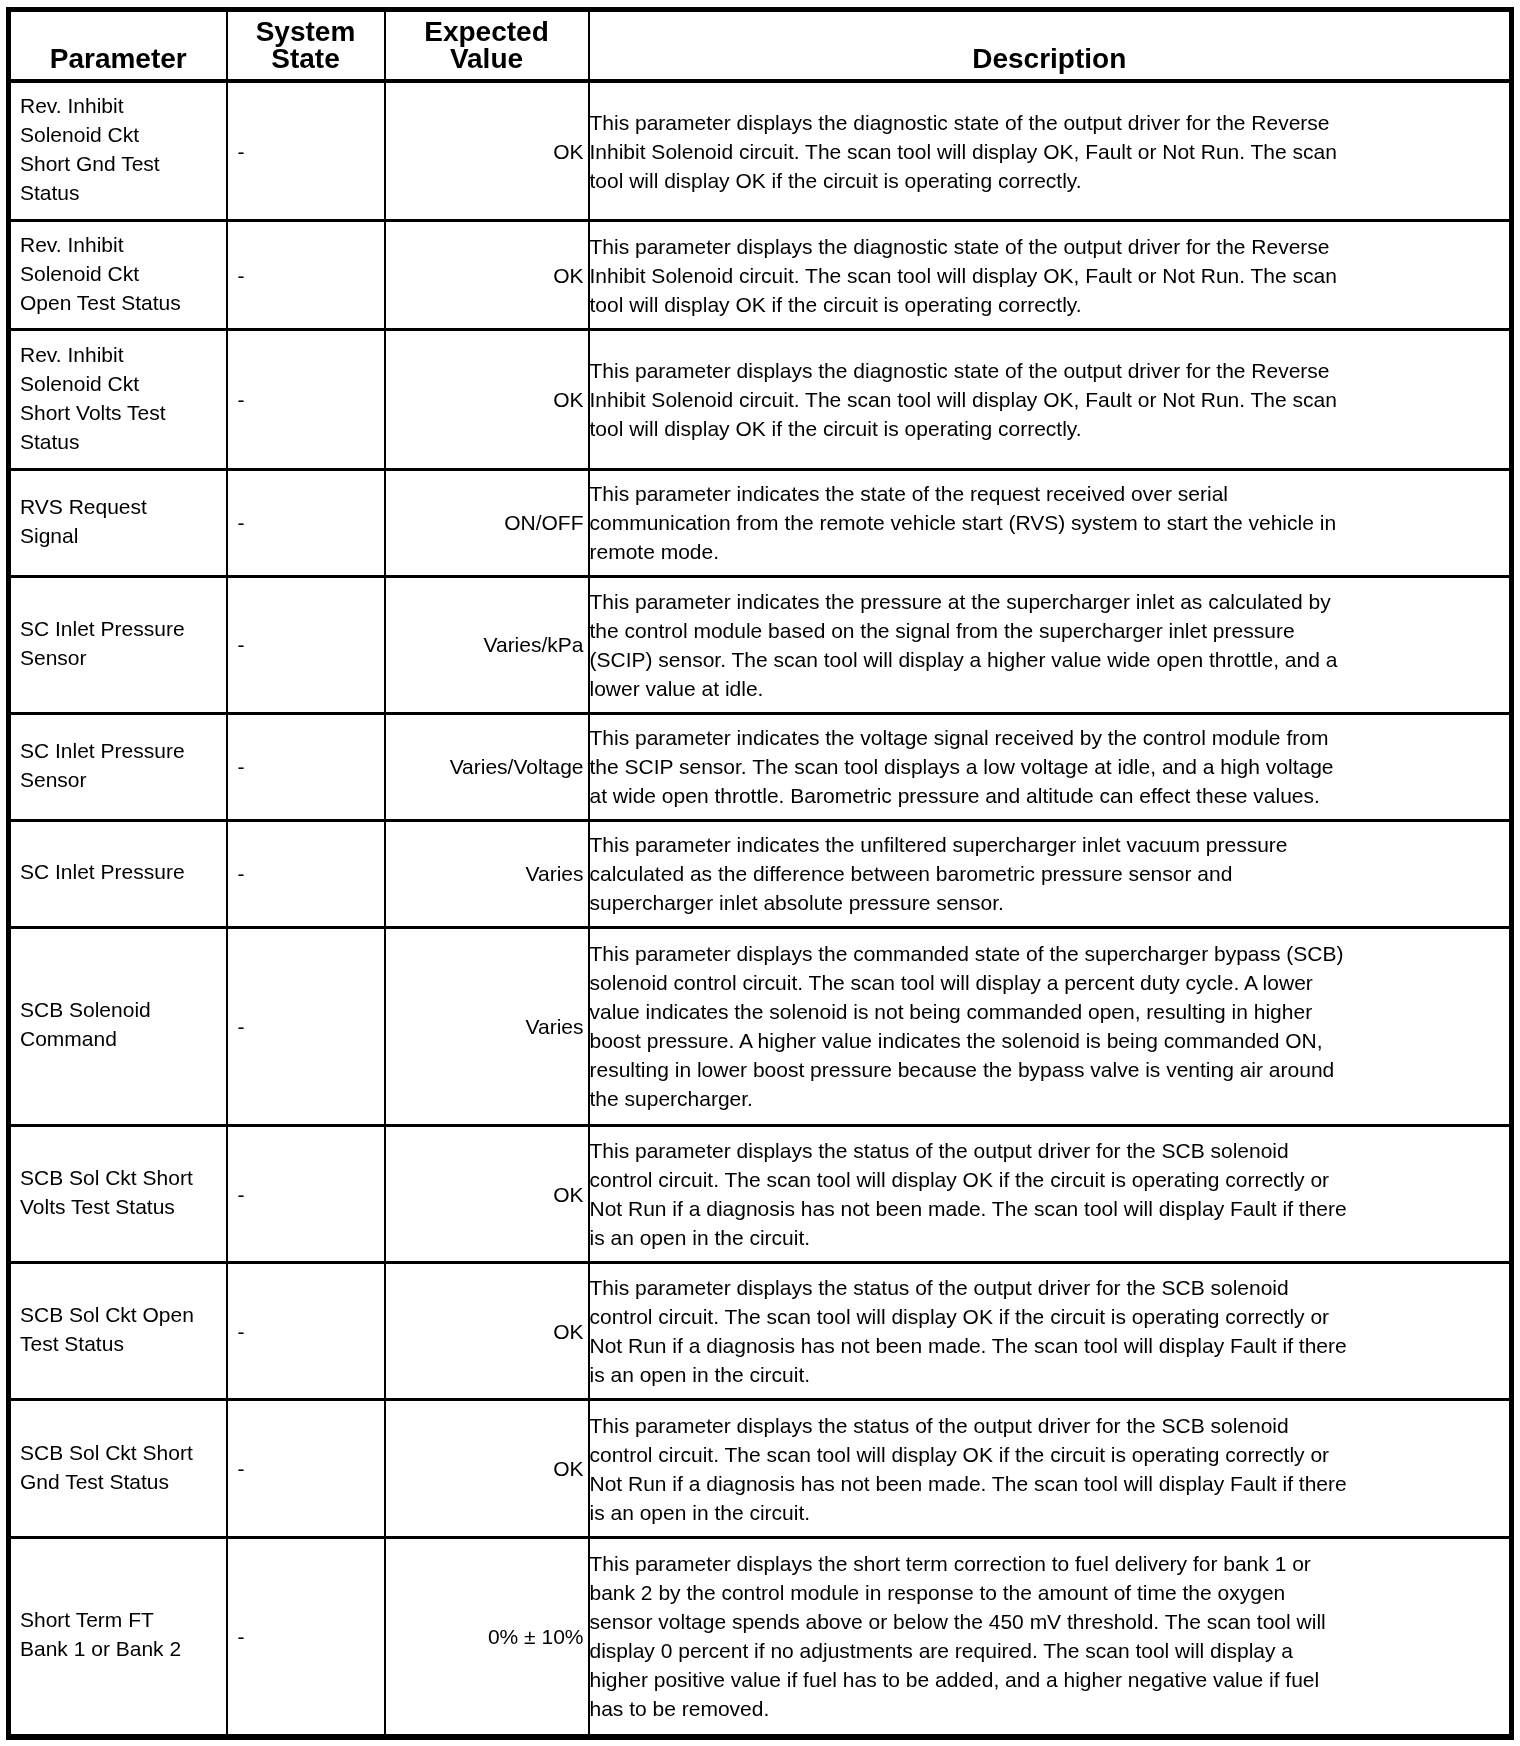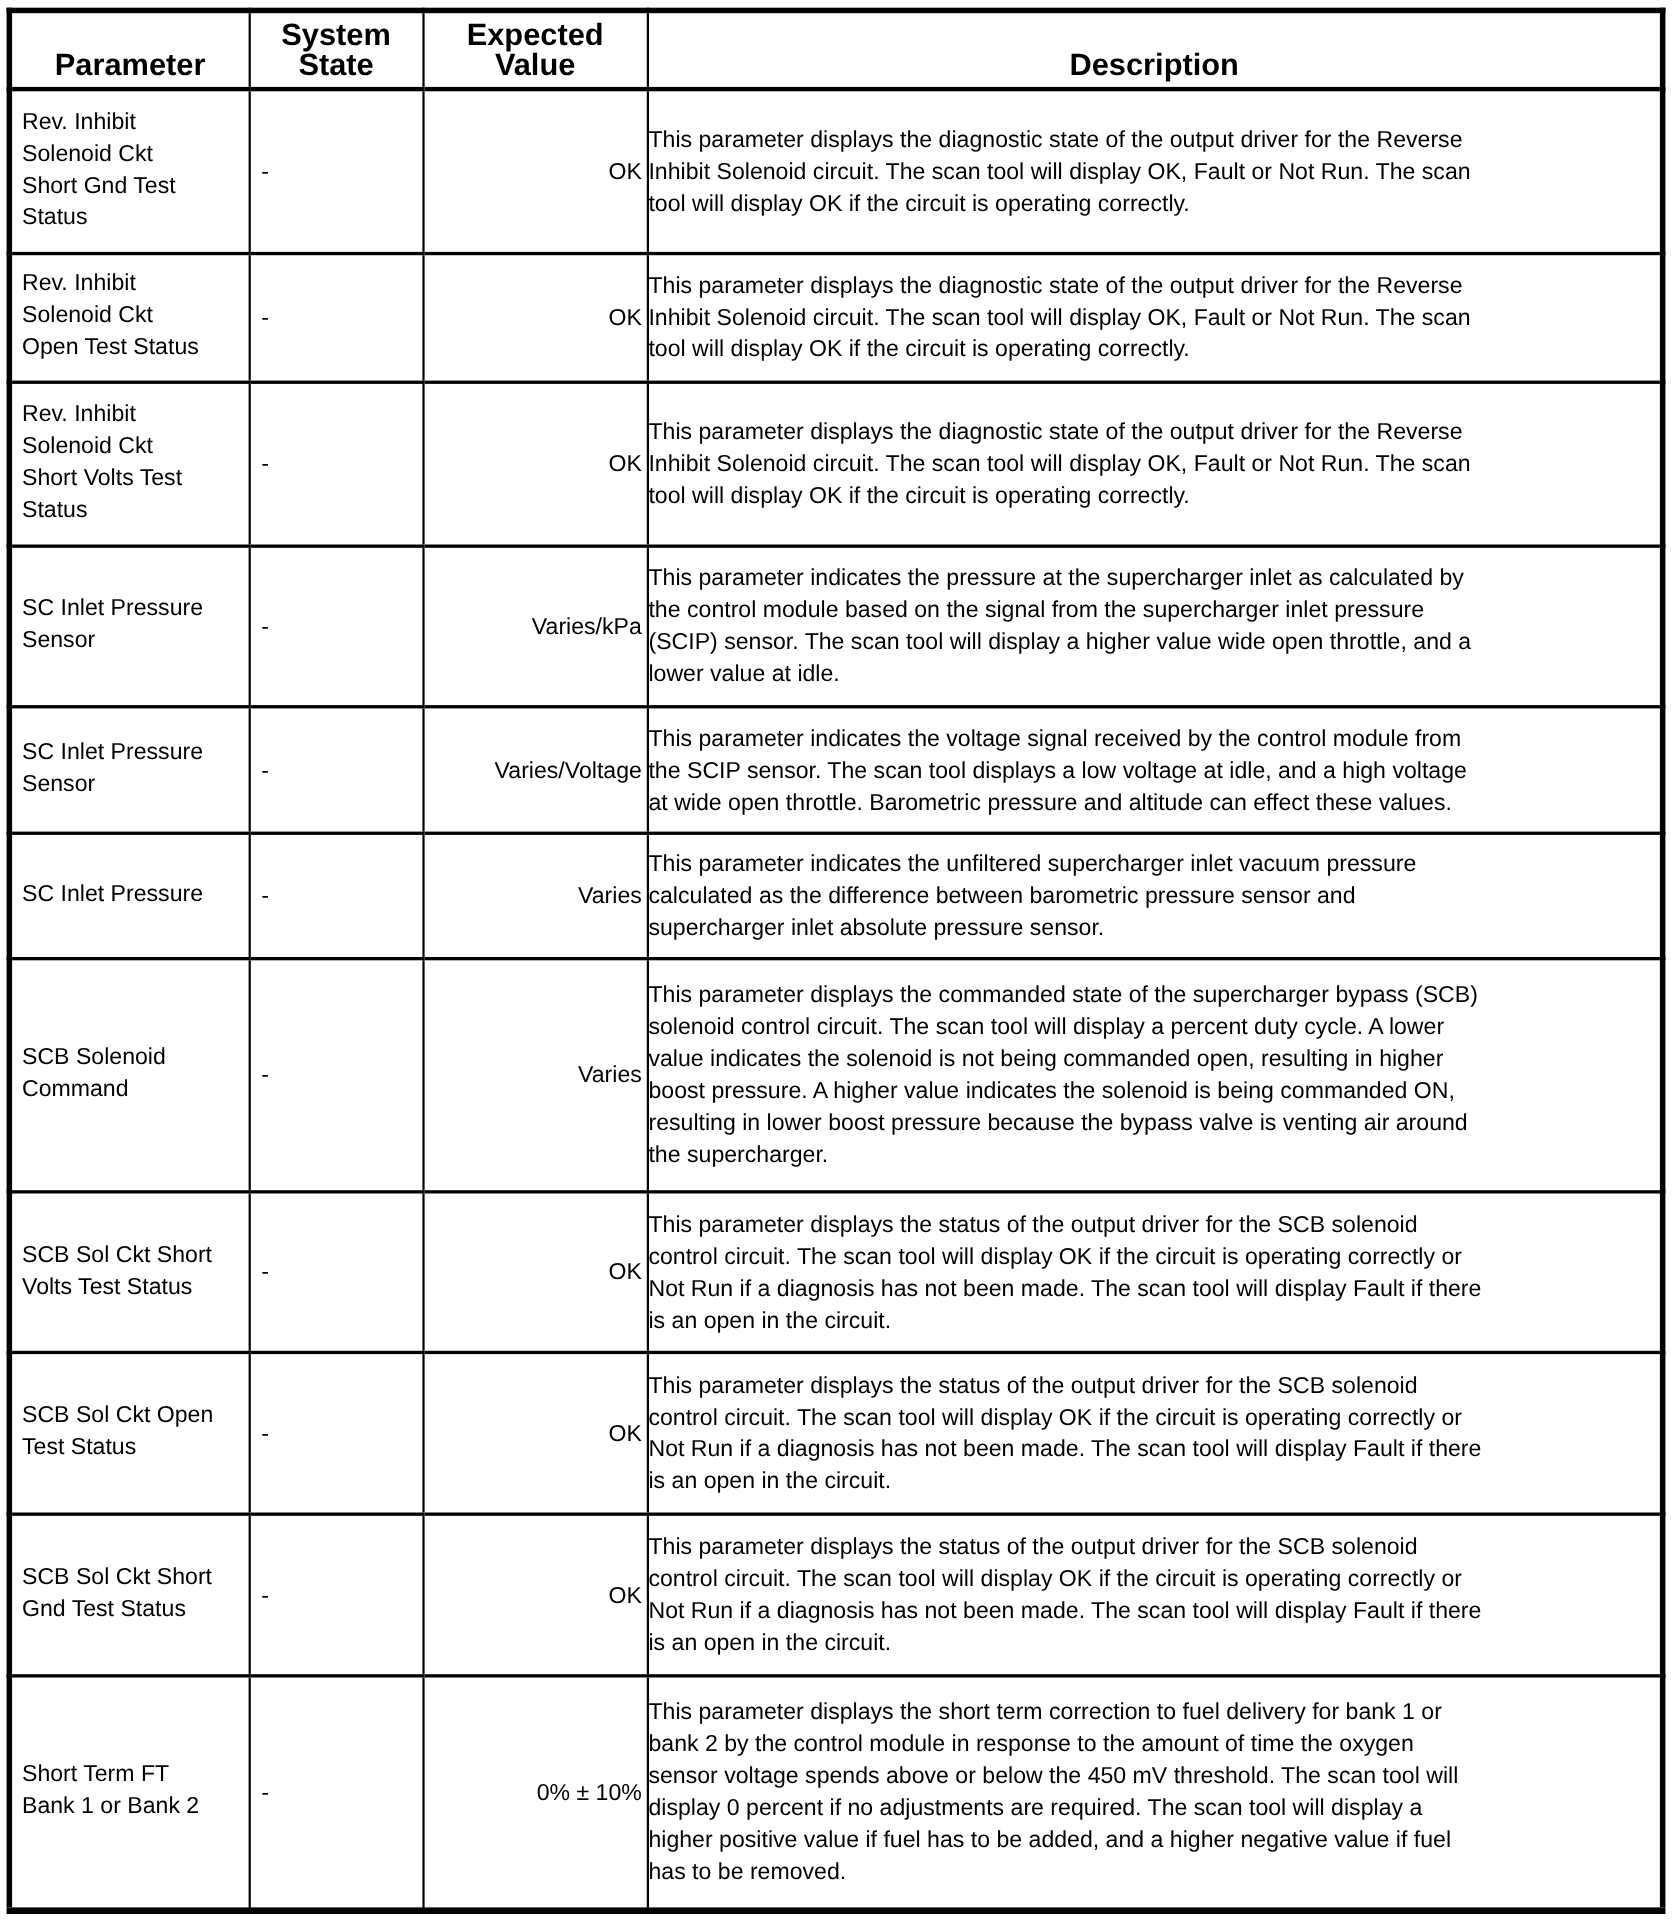--- a/index.html
+++ b/index.html
@@ -111,20 +111,29 @@
 Solenoid Ckt
 Short Volts Test
 Status</td>
         <td class="cell-state">-</td>
         <td class="cell-value">OK</td>
         <td class="cell-desc">This parameter displays the diagnostic state of the output driver for the Reverse
 Inhibit Solenoid circuit. The scan tool will display OK, Fault or Not Run. The scan
 tool will display OK if the circuit is operating correctly.</td>
       </tr>
       <tr>
+        <td class="cell-param">RVS Request
+Signal</td>
+        <td class="cell-state">-</td>
+        <td class="cell-value">ON/OFF</td>
+        <td class="cell-desc">This parameter indicates the state of the request received over serial
+communication from the remote vehicle start (RVS) system to start the vehicle in
+remote mode.</td>
+      </tr>
+      <tr>
         <td class="cell-param">SC Inlet Pressure
 Sensor</td>
         <td class="cell-state">-</td>
         <td class="cell-value">Varies/kPa</td>
         <td class="cell-desc">This parameter indicates the pressure at the supercharger inlet as calculated by
 the control module based on the signal from the supercharger inlet pressure
 (SCIP) sensor. The scan tool will display a higher value wide open throttle, and a
 lower value at idle.</td>
       </tr>
       <tr>

